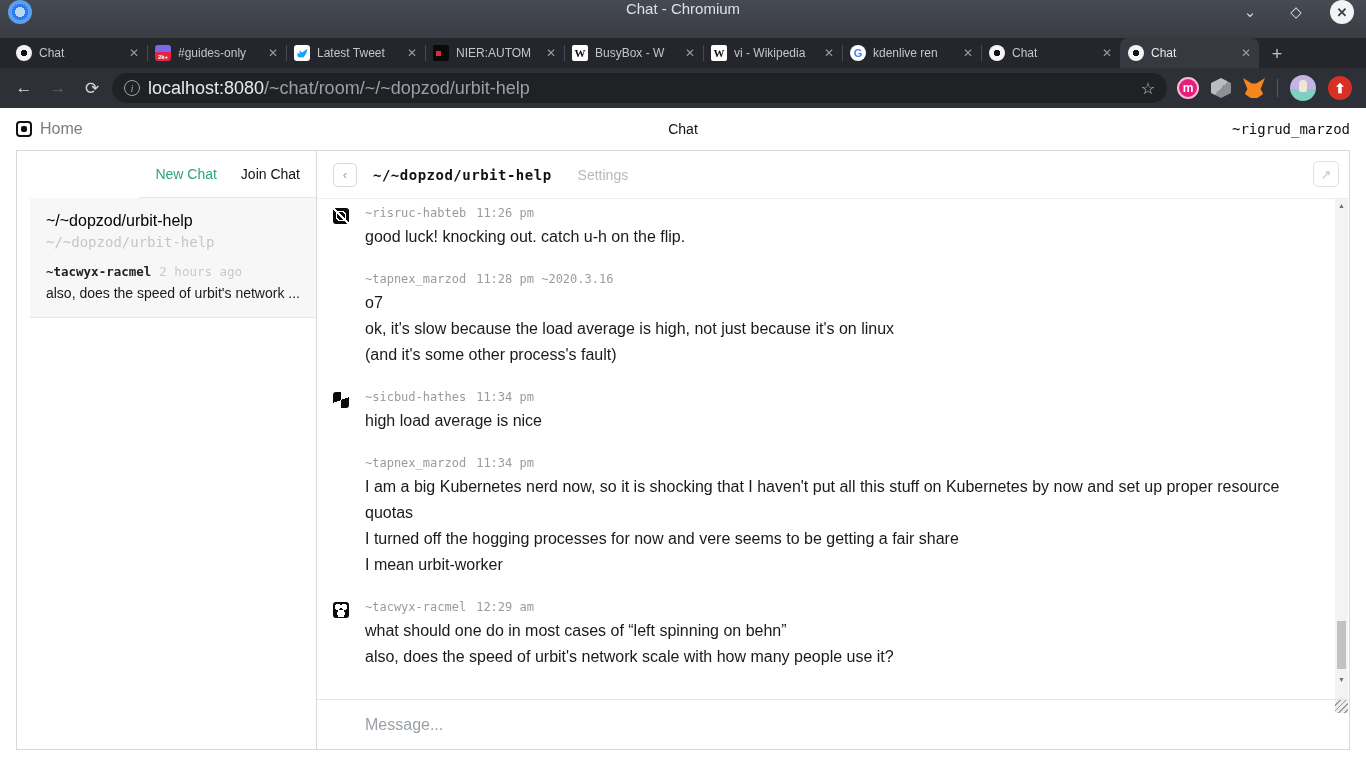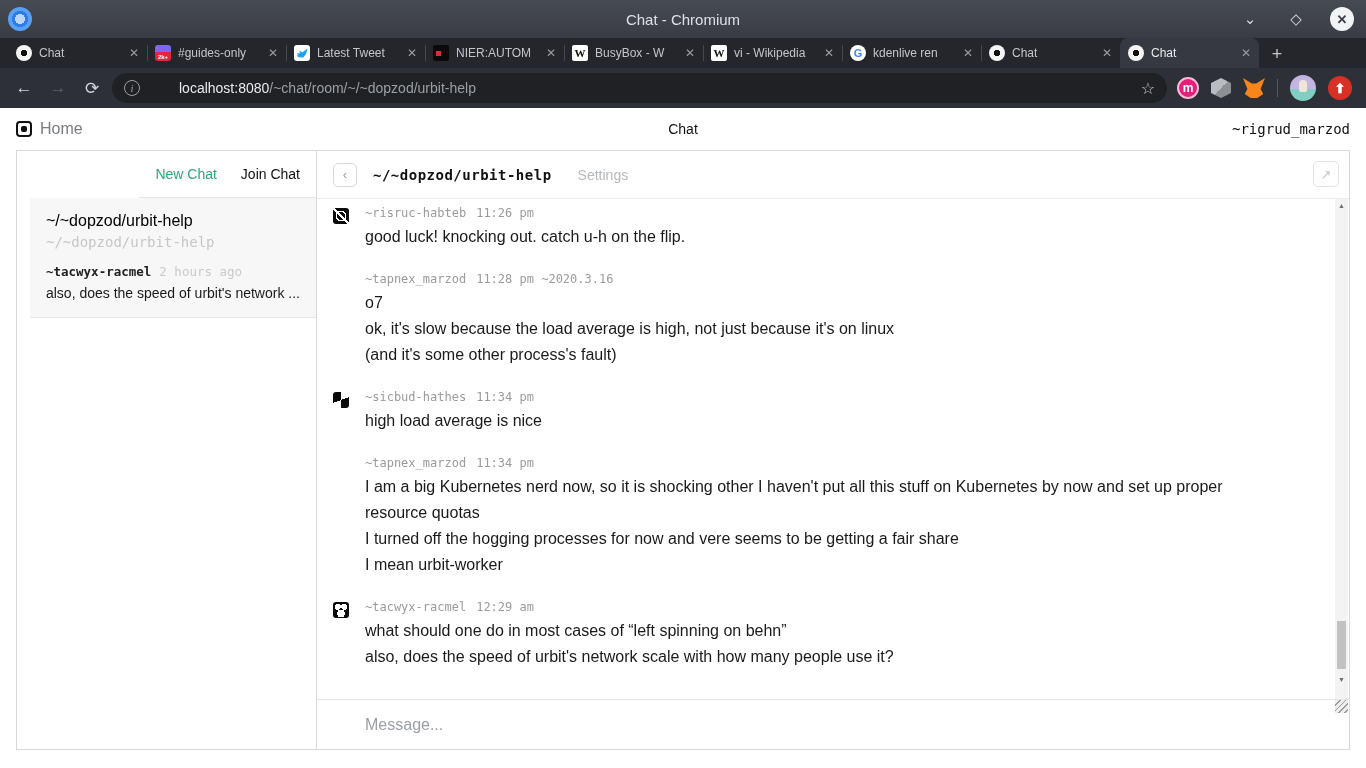--- a/index.html
+++ b/index.html
@@ -2,21 +2,21 @@
 <html><head>
 <meta charset="utf-8">
 <style>
   * { margin:0; padding:0; box-sizing:border-box; }
   html,body { width:1366px; height:768px; overflow:hidden; background:#fff;
               font-family:"Liberation Sans", sans-serif; }
   .mono { font-family:"DejaVu Sans Mono","Liberation Mono",monospace; }
 
   
   .titlebar { height:38px; background:linear-gradient(#464a52,#393c43);
-              display:flex; align-items:center; position:relative; }
+              display:flex; align-items:flex-start; position:relative; }
   .chromium-logo { width:24px; height:24px; border-radius:50%; margin-left:8px;
        background:radial-gradient(circle at 50% 50%, #bcd5f5 0 5px, #2f7ce8 5px 8px, #5aa0f2 8px); }
   .win-title { position:absolute; left:0; right:0; text-align:center; color:#dde0e4; font-size:15px; }
   .win-controls { margin-left:auto; display:flex; align-items:center; gap:22px; padding-right:12px; z-index:2; }
   .win-btn { color:#d8dadd; font-size:15px; width:24px; height:24px; display:flex; align-items:center; justify-content:center; }
   .win-close { background:#f2f3f4; color:#3a3d44; border-radius:50%; font-size:13px; font-weight:bold; }
 
   .tabstrip { height:30px; background:#24262c; display:flex; align-items:flex-end; padding-left:8px; }
   .tab { width:139px; height:30px; display:flex; align-items:center; gap:7px; padding:0 8px;
          color:#c2c5ca; font-size:12px; position:relative; flex:none; }
@@ -44,21 +44,21 @@
 
   .toolbar { height:40px; background:#2d3036; display:flex; align-items:center; padding:0 10px; gap:6px; }
   .nav-btn { width:28px; height:28px; display:flex; align-items:center; justify-content:center;
              color:#d4d7db; font-size:17px; }
   .nav-btn.disabled { color:#5d6167; }
   .url-pill { flex:1; height:30px; background:#1f2125; border-radius:15px; display:flex;
               align-items:center; padding:0 12px; gap:8px; }
   .info-icon { color:#9aa0a6; font-size:13px; width:16px; height:16px; border:1px solid #9aa0a6;
                border-radius:50%; display:flex; align-items:center; justify-content:center;
                font-family:"Liberation Serif",serif; font-style:italic; font-size:11px; }
-  .url-text { font-size:14px; color:#9aa0a6; white-space:nowrap; overflow:hidden; flex:1;margin-left:31px; }
+  .url-text { font-size:18px; color:#9aa0a6; white-space:nowrap; overflow:hidden; flex:1; }
   .url-text b { color:#e8eaed; font-weight:normal; }
   .star-btn { color:#c9ccd1; font-size:16px; }
   .ext-row { display:flex; align-items:center; gap:12px; padding:0 4px; }
   .ext-pink { width:22px; height:22px; border-radius:50%; background:#e91e7a; color:#fff;
               font-size:12px; font-weight:bold; display:flex; align-items:center; justify-content:center;
               border:2px solid #f8bcd8; }
   .ext-cube { width:20px; height:20px; background:linear-gradient(135deg,#b9bdc2 0 50%,#8d9196 50%);
               clip-path:polygon(50% 0,100% 25%,100% 75%,50% 100%,0 75%,0 25%); }
   .ext-fox { width:22px; height:20px; background:#f6851b;
              clip-path:polygon(0 0,20% 55%,8% 80%,35% 100%,65% 100%,92% 80%,80% 55%,100% 0,60% 28%,40% 28%); }
@@ -293,21 +293,21 @@
       <span class="a">~sicbud-hathes</span><span class="t">11:34 pm</span>
     </div>
   <div class="msg-line">high load average is nice</div>
         </div>
 
   <div class="msg">
 
     <div class="msg-head mono">
       <span class="a">~tapnex_marzod</span><span class="t">11:34 pm</span>
     </div>
-          <div class="msg-line">I am a big Kubernetes nerd now, so it is shocking other I haven't put all this stuff on Kubernetes by now and set up proper resource quotas</div>
+          <div class="msg-line">I am a big Kubernetes nerd now, so it is shocking that I haven't put all this stuff on Kubernetes by now and set up proper resource quotas</div>
           <div class="msg-line">I turned off the hogging processes for now and vere seems to be getting a fair share</div>
           <div class="msg-line">I mean urbit-worker</div>
         </div>
 
   <div class="msg">
     <div class="sigil sigil-c"></div>
     <div class="msg-head mono">
       <span class="a">~tacwyx-racmel</span><span class="t">12:29 am</span>
     </div>
   <div class="msg-line">what should one do in most cases of “left spinning on behn”</div>

